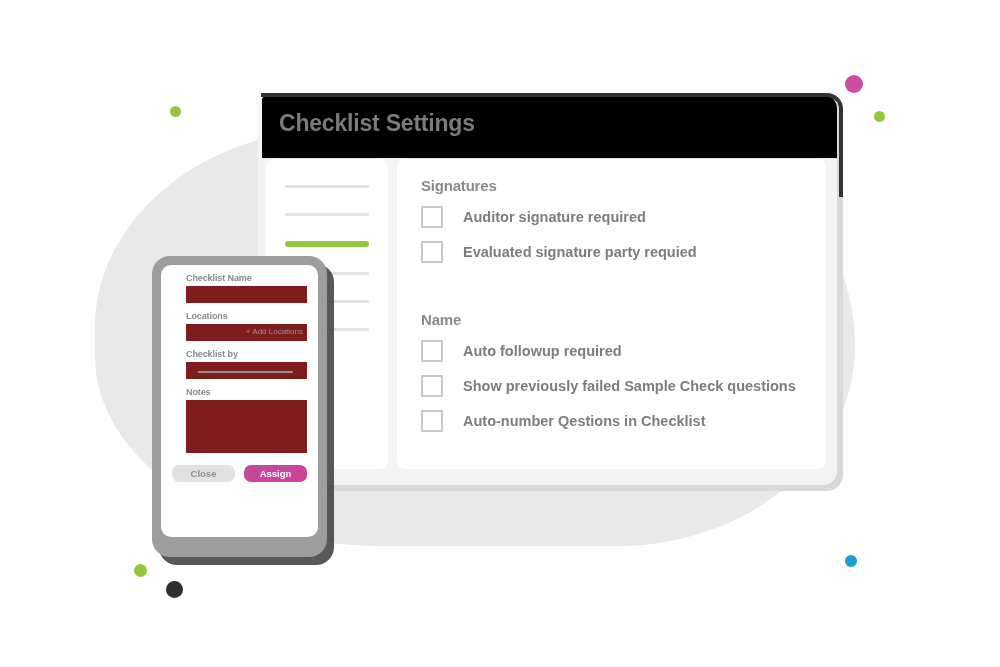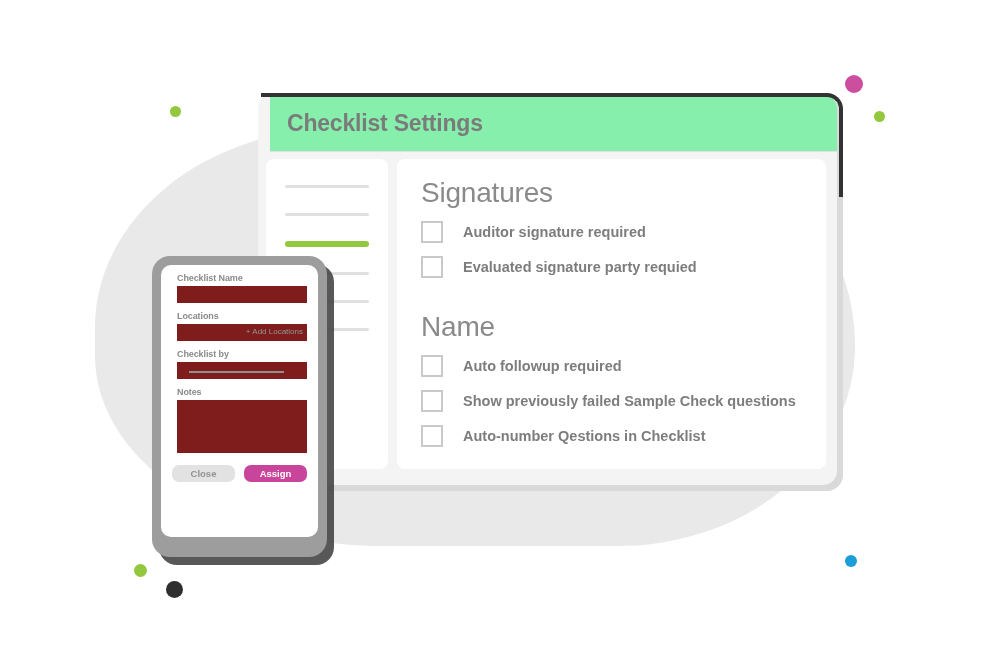--- a/index.html
+++ b/index.html
@@ -76,25 +76,25 @@
     top: 0;
     width: 579px;
     height: 392px;
     background: #f4f4f4;
     border-radius: 16px 16px 14px 14px;
     z-index: 1;
     overflow: hidden;
   }
   .window-titlebar {
     position: absolute;
-    left: 12px;
+    left: 4px;
     top: 0;
     width: 100%;
-    height: 59px;
-    background: #86efac;
+    height: 66px;
+    background: #000000;
     border-bottom: 1px solid #e2e2e2;
     box-sizing: border-box;
   }
   .window-title {
     position: absolute;
     left: 17px;
     top: 17px;
     font-size: 23px;
     font-weight: bold;
     color: #7b7b7b;
@@ -138,22 +138,22 @@
     height: 310px;
     background: #ffffff;
     border-radius: 8px;
   }
   .section {
     position: absolute;
     left: 24px;
     width: 390px;
   }
   .section-title {
-    font-size: 28px;
-    font-weight: normal;
+    font-size: 15px;
+    font-weight: bold;
     color: #8a8a8a;
     letter-spacing: -0.2px;
     margin: 0 0 10px 0;
   }
   .check-row {
     display: flex;
     align-items: center;
     margin-bottom: 9px;
     height: 26px;
   }
@@ -218,21 +218,21 @@
     align-items: center;
     justify-content: center;
   }
   .phone-header-title {
     color: #ffffff;
     font-size: 14.5px;
     font-weight: bold;
     letter-spacing: -0.1px;
   }
   .form {
-    padding: 8px 11px 0 16px;
+    padding: 8px 11px 0 25px;
   }
   .field-label {
     font-size: 9px;
     font-weight: bold;
     color: #8a8a8a;
     margin-bottom: 3px;
     letter-spacing: -0.1px;
   }
   .field-box {
     background: #7f1d1d;

